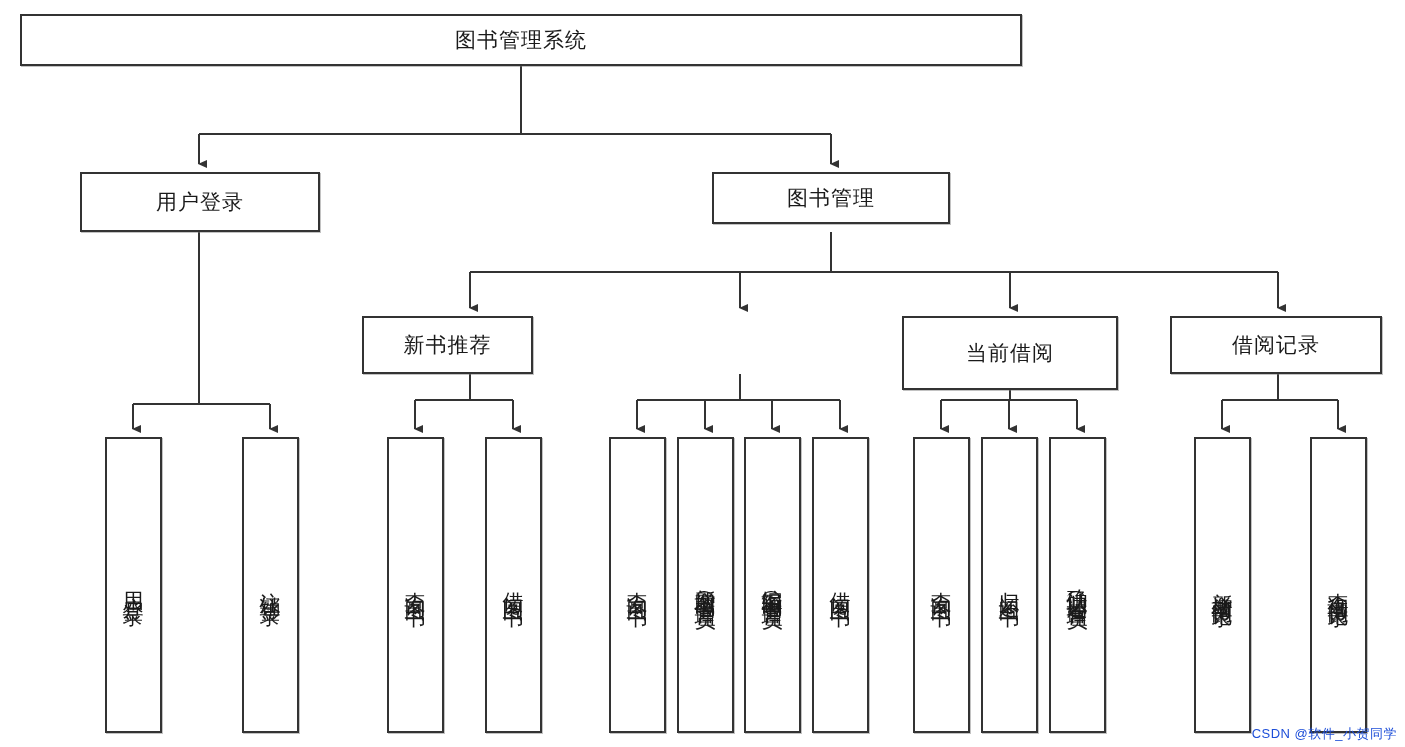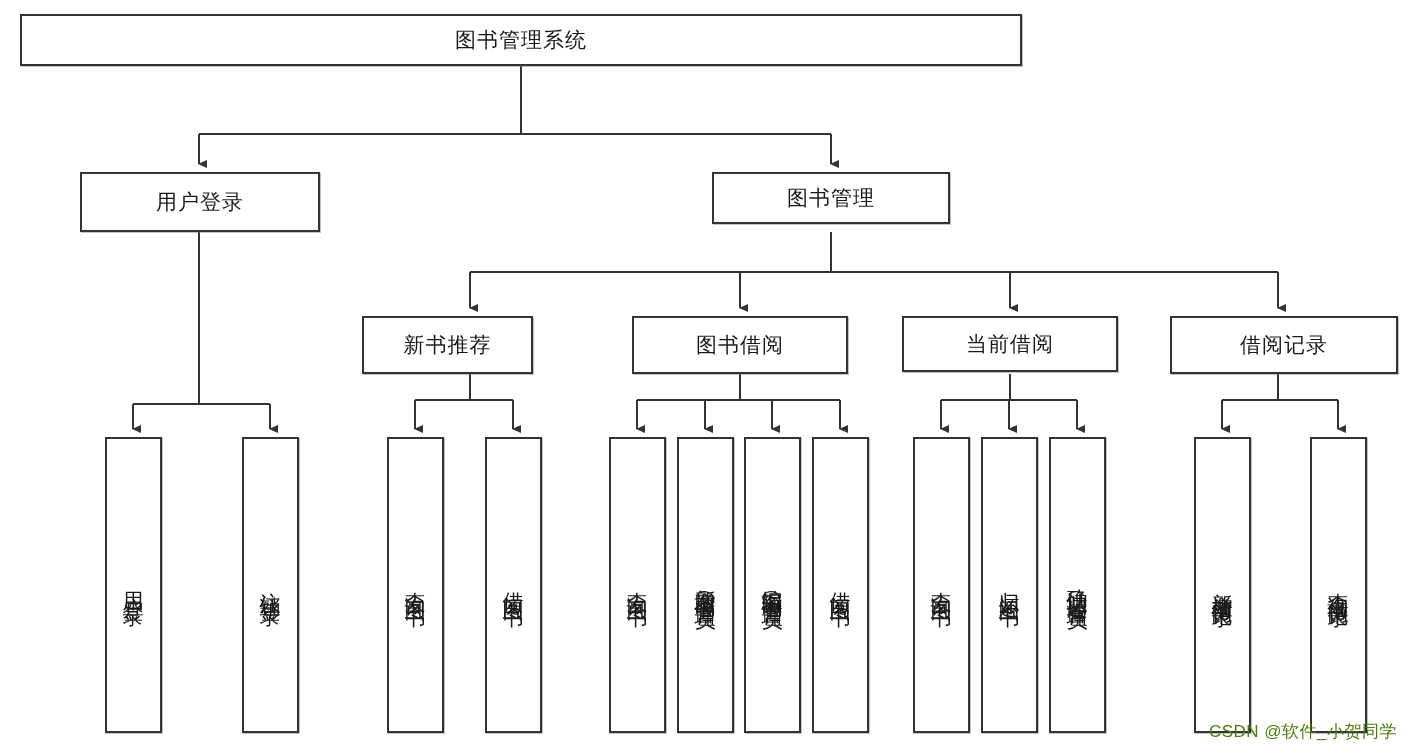--- a/index.html
+++ b/index.html
@@ -58,22 +58,22 @@
     justify-content: center;
     text-align: center;
   }
   .node-v.tall-text {
     letter-spacing: 3px;
   }
   #watermark {
     position: absolute;
     right: 8px;
     bottom: 4px;
-    font-size: 17px;
-    color: #4d7c0f;
+    font-size: 13px;
+    color: #1d4ed8;
     letter-spacing: 0.5px;
     white-space: nowrap;
     user-select: none;
   }
 </style>
 </head>
 <body>
 
 <div id="diagram-root">
 
@@ -138,29 +138,26 @@
   </div>
 
   <div class="node node-h" style="left:712px; top:172px; width:238px; height:52px;">
     <span>图书管理</span>
   </div>
 
   <div class="node node-h" style="left:362px; top:316px; width:171px; height:58px;">
     <span>新书推荐</span>
   </div>
 
-  <div class="node node-h" style="left:632px; top:316px; width:216px; height:58px;">
-    <span>图书借阅</span>
-  </div>
-
-  <div class="node node-h" style="left:902px; top:316px; width:216px; height:56px;">
+
+  <div class="node node-h" style="left:902px; top:316px; width:216px; height:74px;">
     <span>当前借阅</span>
   </div>
 
-  <div class="node node-h" style="left:1170px; top:316px; width:228px; height:58px;">
+  <div class="node node-h" style="left:1170px; top:316px; width:212px; height:58px;">
     <span>借阅记录</span>
   </div>
 
   <div class="node node-v" style="left:105px; top:437px; width:57px; height:296px;">
     <span>用户登录</span>
   </div>
 
   <div class="node node-v" style="left:242px; top:437px; width:57px; height:296px;">
     <span>注销登录</span>
   </div>

